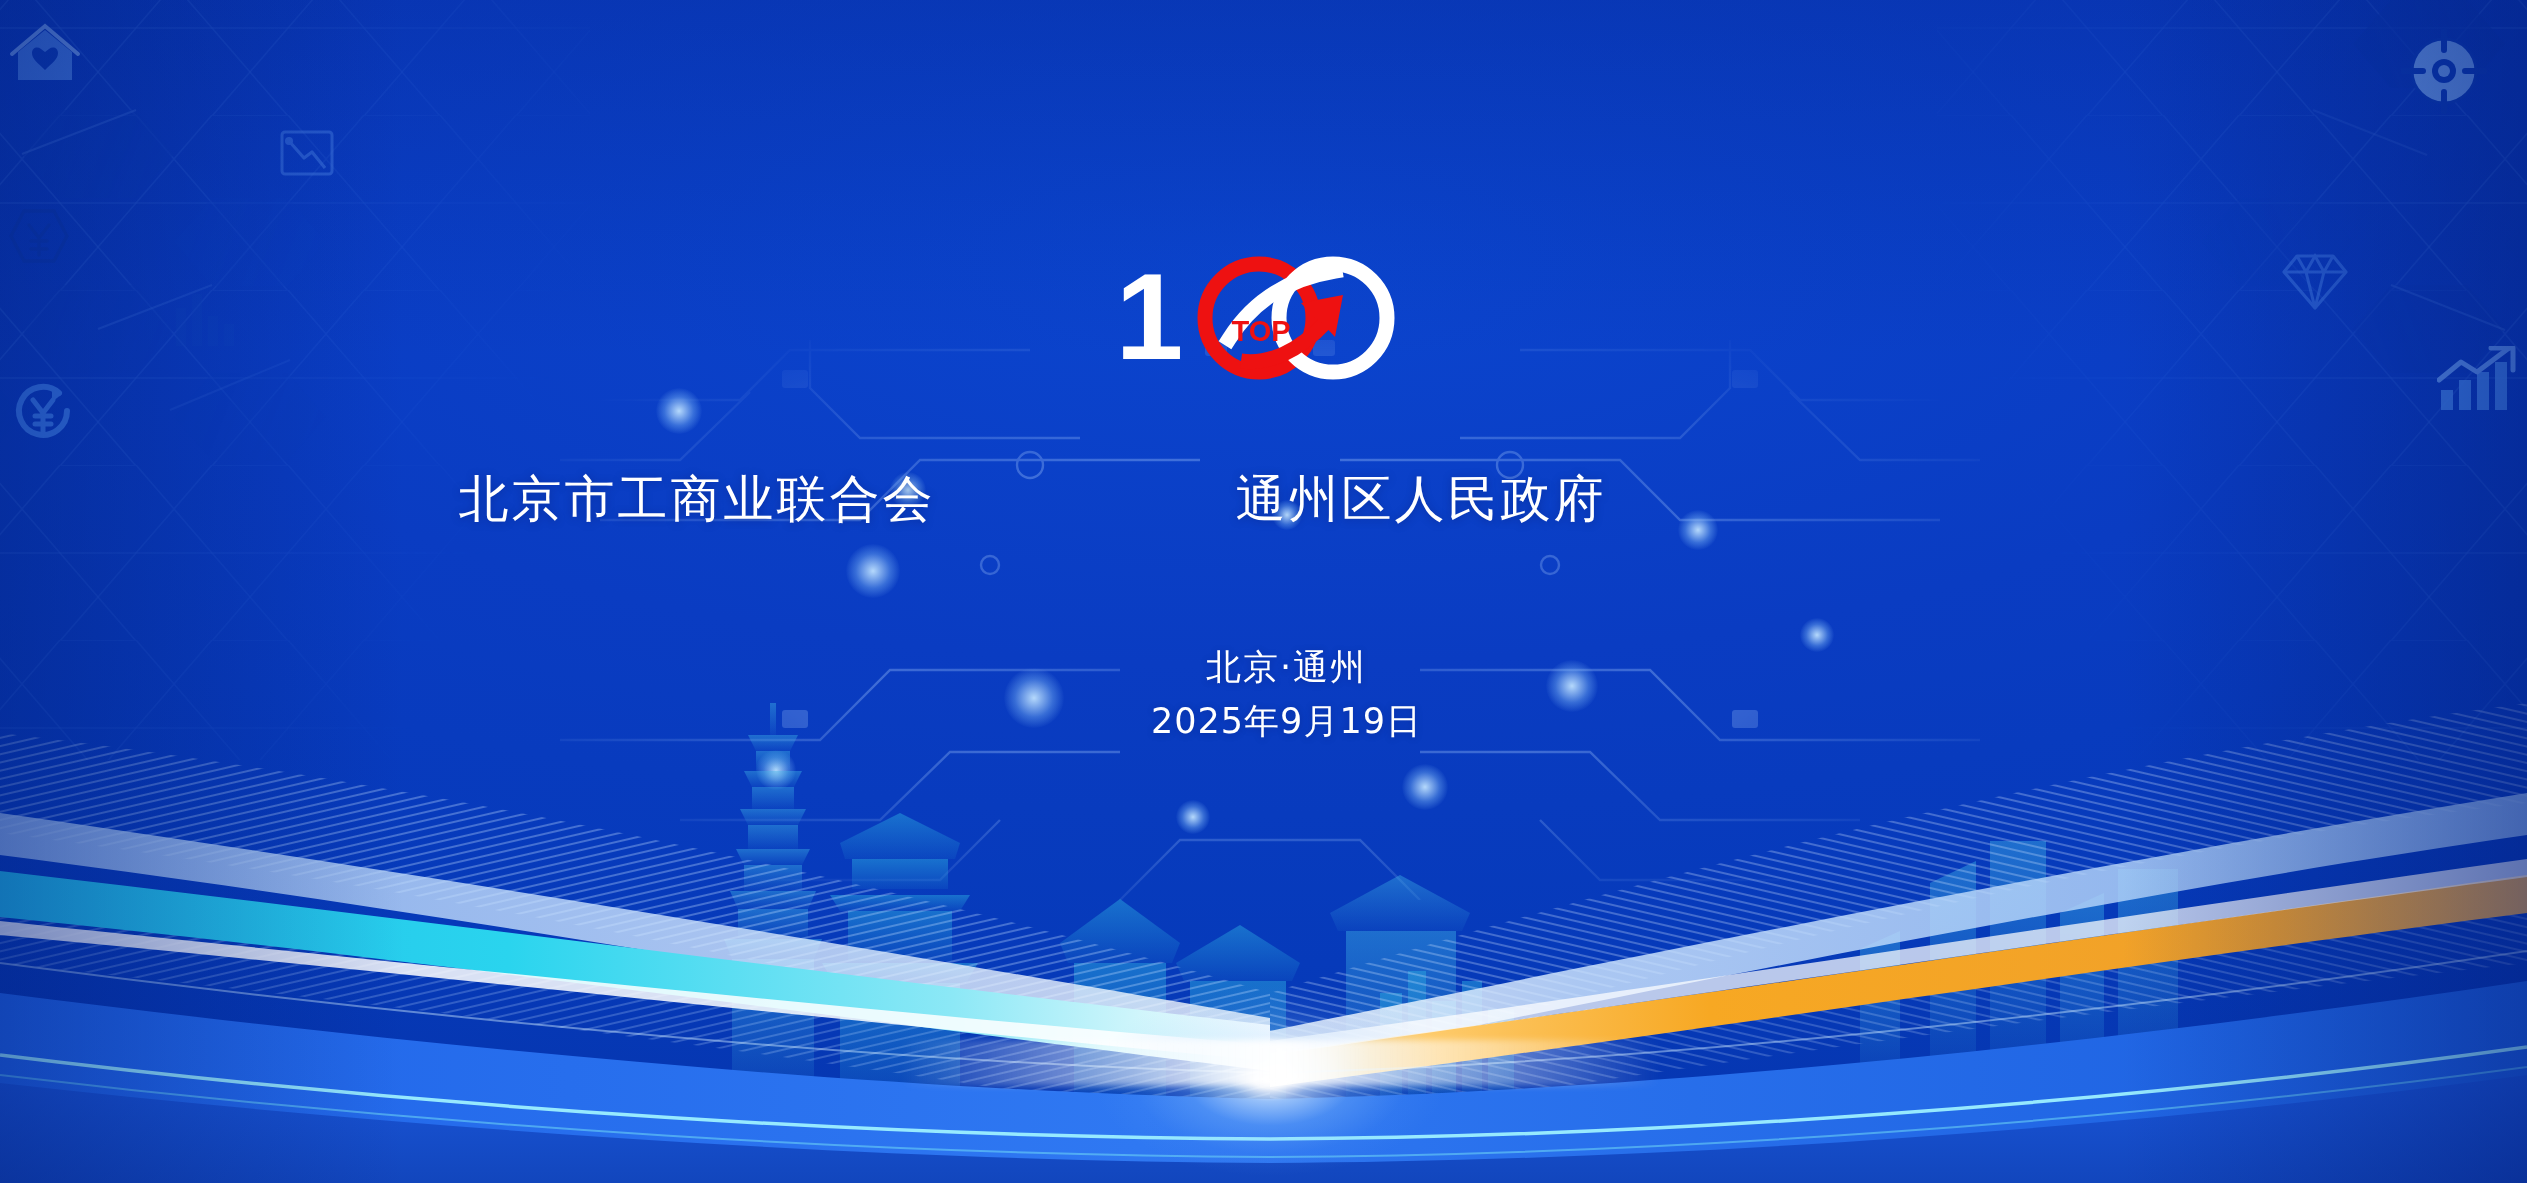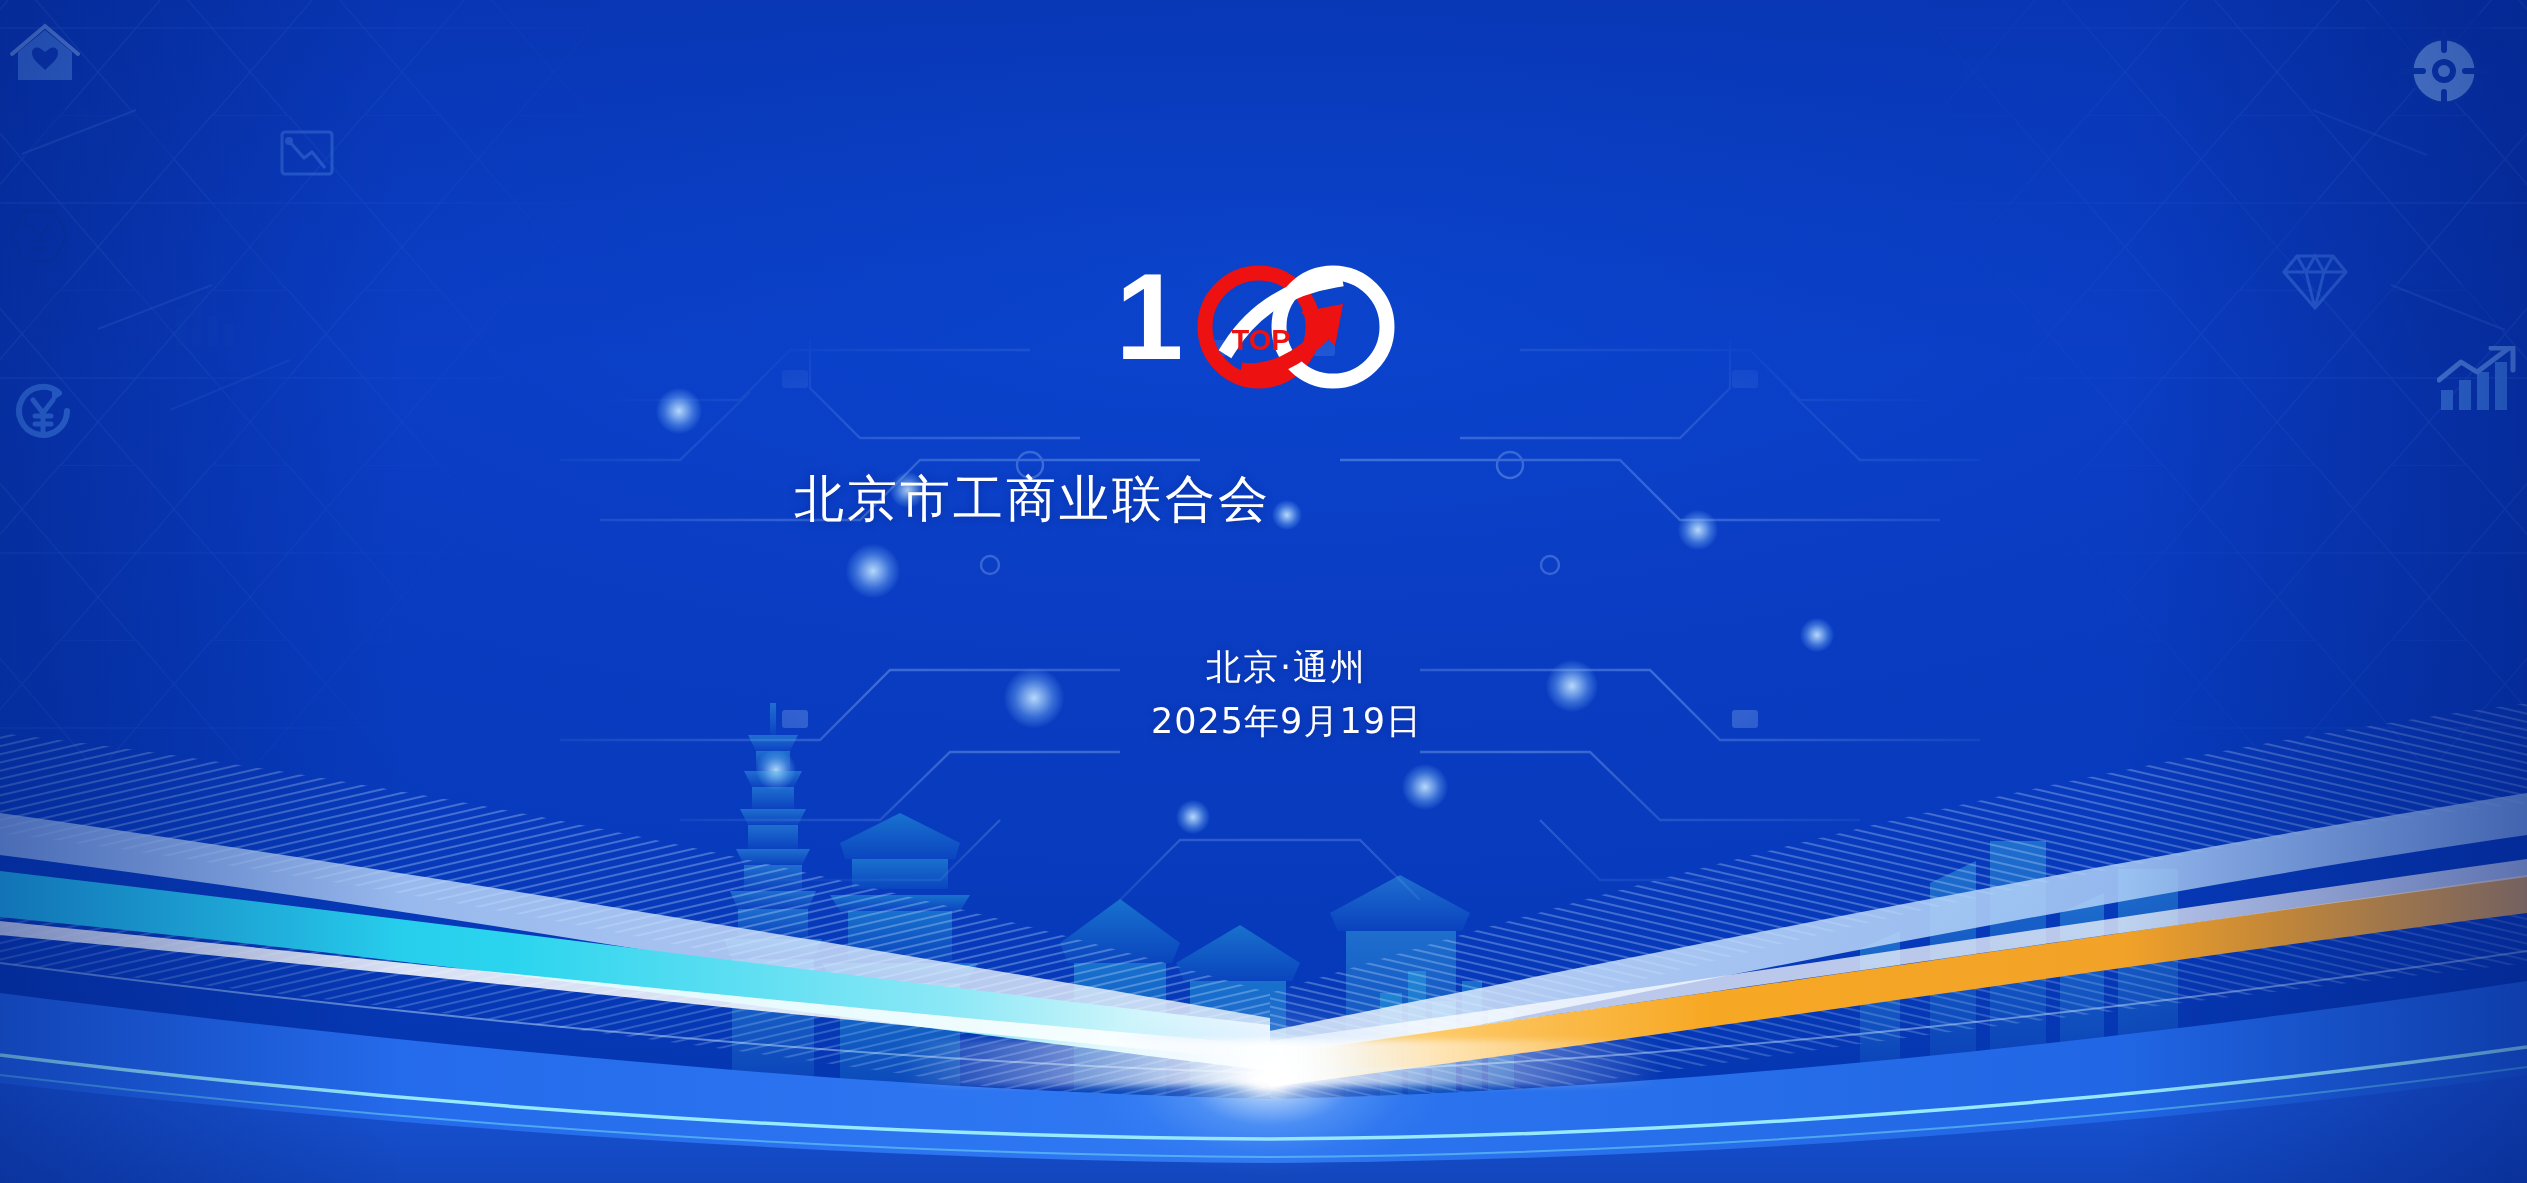--- a/index.html
+++ b/index.html
@@ -78,21 +78,21 @@
     font-size:118px; font-weight:bold; color:#ffffff;
     letter-spacing:1px; line-height:1;
     font-family:"DejaVu Sans","Liberation Sans",sans-serif;
     text-shadow:0 2px 14px rgba(0,20,90,.35);
   }
   .title-num{
     font-size:122px; font-weight:bold; color:#ffffff; line-height:1;
     font-family:"Liberation Sans","DejaVu Sans",sans-serif;
     letter-spacing:-2px;
   }
-  .logo100{ display:inline-block; margin:0 2px 0 2px; position:relative; top:12px;text-align:right; }
+  .logo100{ display:inline-block; margin:0 2px 0 2px; position:relative; top:3px;text-align:right; }
 
   .orgs{
     position:absolute; top:466px; left:0; width:2065px;
     display:flex; justify-content:center; align-items:baseline;
     gap:300px;
   }
   .org{
     font-size:50px; color:#ffffff; letter-spacing:3px; white-space:nowrap;
     font-family:"DejaVu Sans","Liberation Sans",sans-serif;
     text-shadow:0 1px 8px rgba(0,20,90,.35);
@@ -463,20 +463,21 @@
           <path d="M118 60 L160 52 L152 94 L138 79 L132 75 Z" fill="#ee1111"></path>
 
           <text x="78" y="98" font-family="Liberation Sans, sans-serif" font-size="29" font-weight="bold" fill="#ee1111" text-anchor="middle">TOP</text>
         </svg>
       </span>
 
     </div>
 
     <div class="orgs">
       <span class="org">北京市工商业联合会</span>
+      <span class="org">通州区人民政府</span>
     </div>
 
     <div class="place-block">
       <div class="place">北京·通州</div>
       <div class="date">2025年9月19日</div>
     </div>
 
   </div>
 </div>
 

